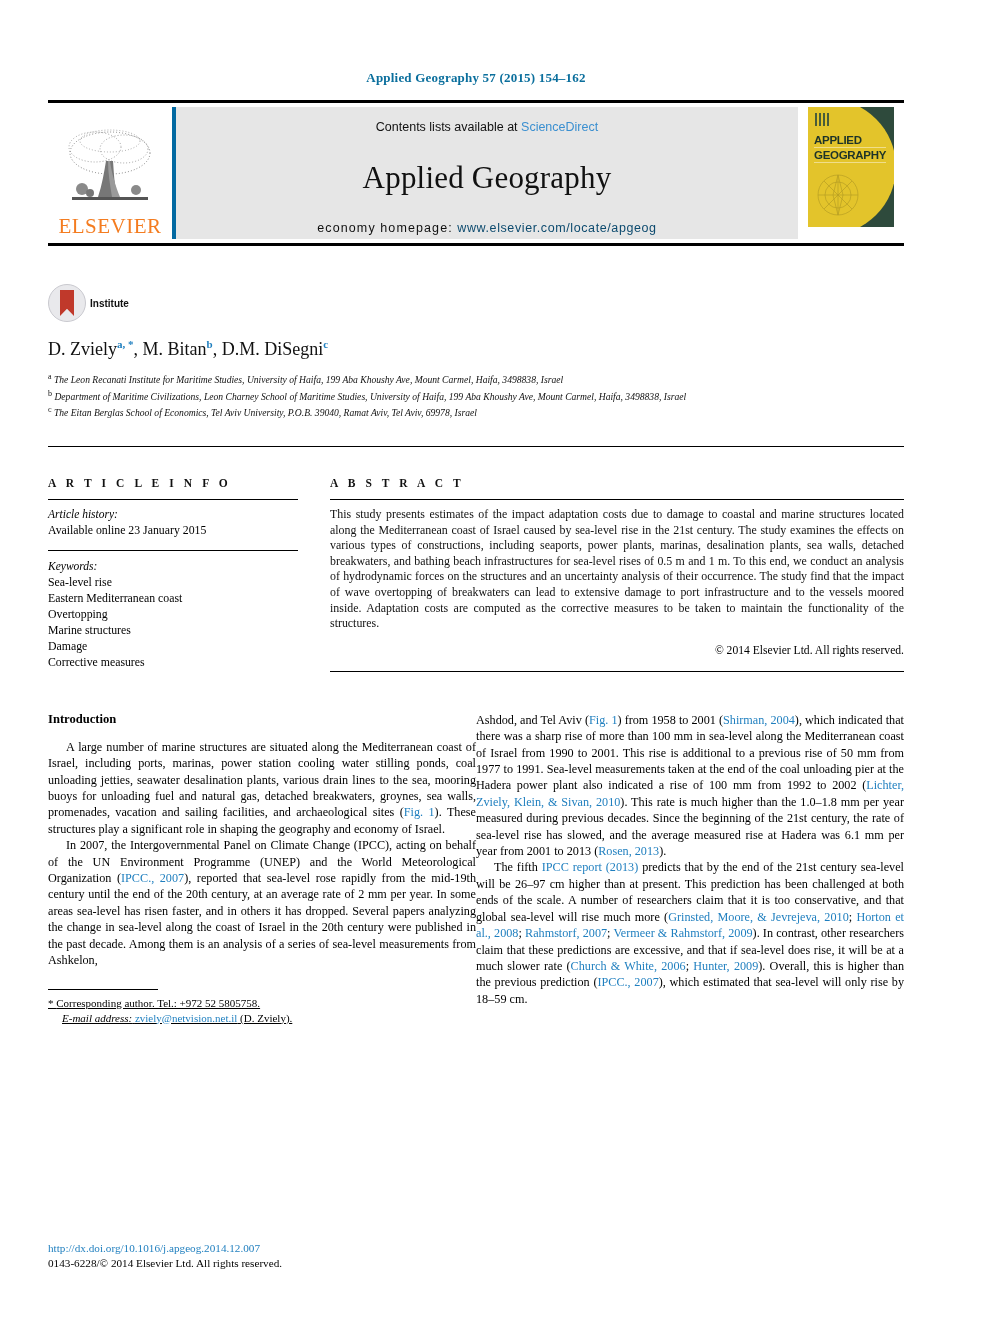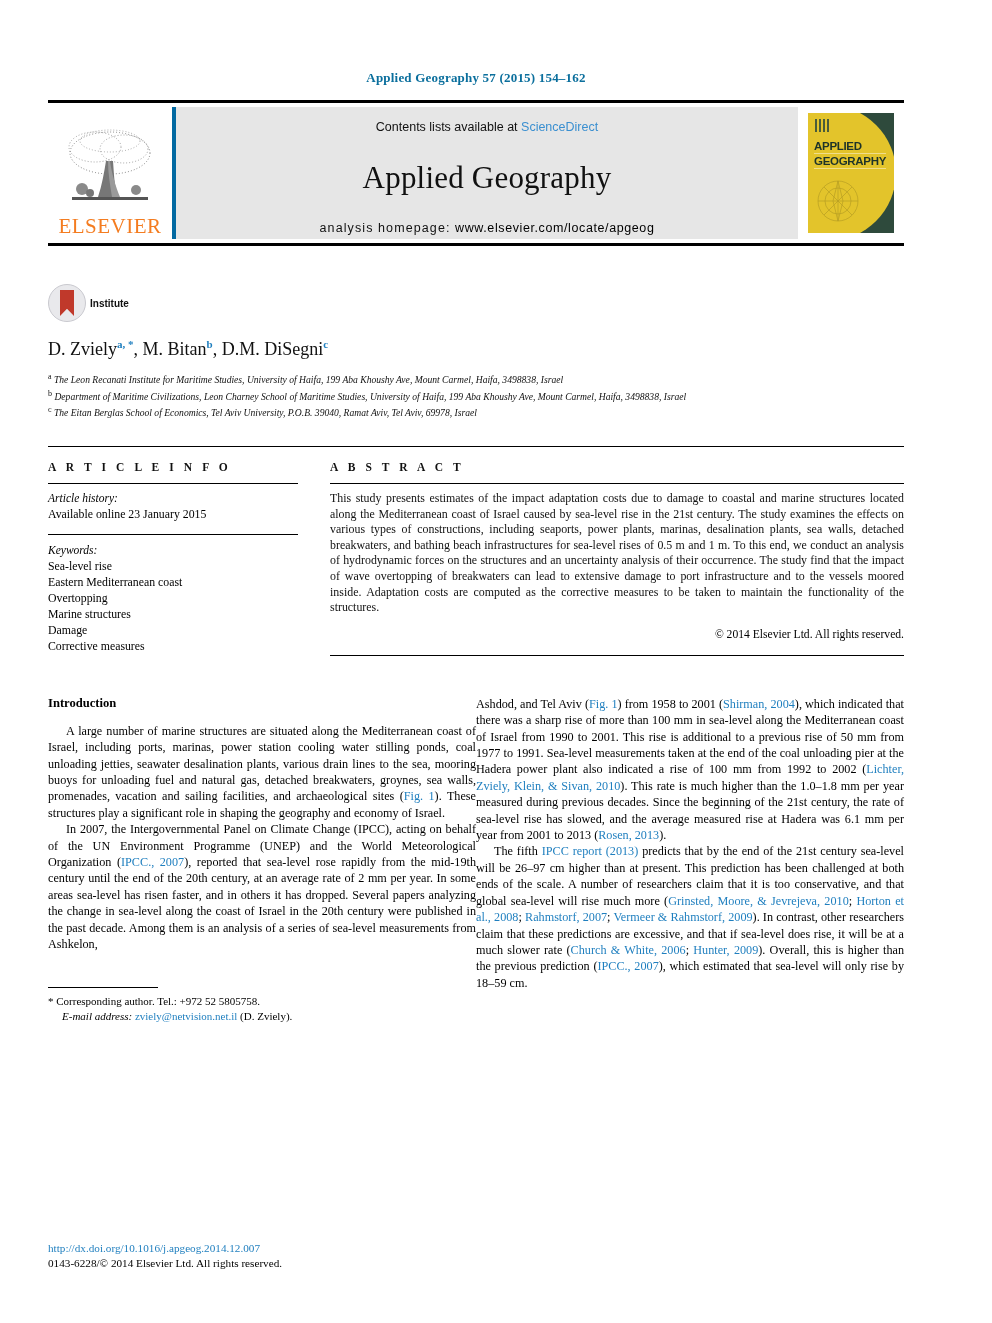--- a/index.html
+++ b/index.html
@@ -88,28 +88,28 @@
     color: #111;
     letter-spacing: 0.2px;
   }
   .homepage-line {
     font-family: "Liberation Sans", sans-serif;
     font-size: 12.5px;
     color: #111;
     letter-spacing: 1.1px;
   }
   .homepage-line .url {
-    color: #000000;
+    color: #0c4a6e;
     letter-spacing: 0.6px;
   }
   .cover-block {
     width: 106px;
     flex: 0 0 106px;
     display: flex;
-    align-items: center;
+    align-items: flex-start;
     justify-content: center;
   }
   .cover {
     width: 86px;
     height: 120px;
     background: #2e4a3c;
     position: relative;
     overflow: hidden;
   }
   .cover .disc {
@@ -208,21 +208,21 @@
     line-height: 13.5px;
     font-style: italic;
     color: #111;
   }
   .affiliations sup { font-style: normal; font-size: 8px; }
 
   
   .infoabs {
     margin: 26px 48px 0 48px;
     border-top: 1.2px solid #000;
-    padding-top: 14px;
+    padding-top: 30px;
     display: flex;
     gap: 32px;
   }
   .col-info { flex: 0 0 250px; }
   .col-abs  { flex: 1 1 auto; }
   .sec-head {
     font-family: "Liberation Serif", serif;
     font-weight: bold;
     font-size: 11.5px;
     letter-spacing: 3.6px;
@@ -269,21 +269,22 @@
     margin: 0 0 0 0;
   }
   .btext.noindent { text-indent: 0; }
   a.ref, .ref {
     color: #1f7fbf;
     text-decoration: none;
   }
 
   
   .footnote {
-    margin-top: 34px;
+    margin-top: 20px;
+    text-decoration: underline;
   }
   .footnote .fnrule {
     width: 110px;
     border-top: 1px solid #000;
     margin-bottom: 6px;
   }
   .footnote p {
     margin: 0;
     font-size: 11px;
     line-height: 15px;
@@ -324,21 +325,21 @@
           <circle cx="76" cy="63" r="5" fill="#8a8a8a"></circle>
           <circle cx="30" cy="66" r="4" fill="#777"></circle>
         </g>
       </svg>
       <div class="elsevier-word">ELSEVIER</div>
     </div>
 
     <div class="center-block">
       <div class="contents-line"><span>Contents lists available at </span><span class="sd">ScienceDirect</span></div>
       <div class="journal-name">Applied Geography</div>
-      <div class="homepage-line"><span>analysis homepage: </span><span class="url">www.elsevier.com/locate/apgeog</span></div>
+      <div class="homepage-line"><span>economy homepage: </span><span class="url">www.elsevier.com/locate/apgeog</span></div>
     </div>
 
     <div class="cover-block">
       <div class="cover">
         <div class="disc"></div>
         <div class="minilogo"></div>
         <div class="ctitle">
           <div>APPLIED</div>
           <div>GEOGRAPHY</div>
         </div>

